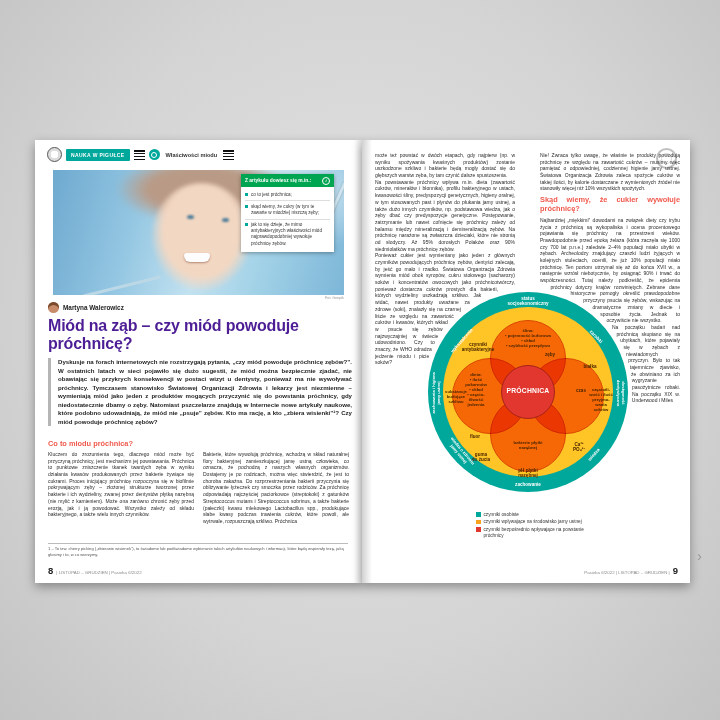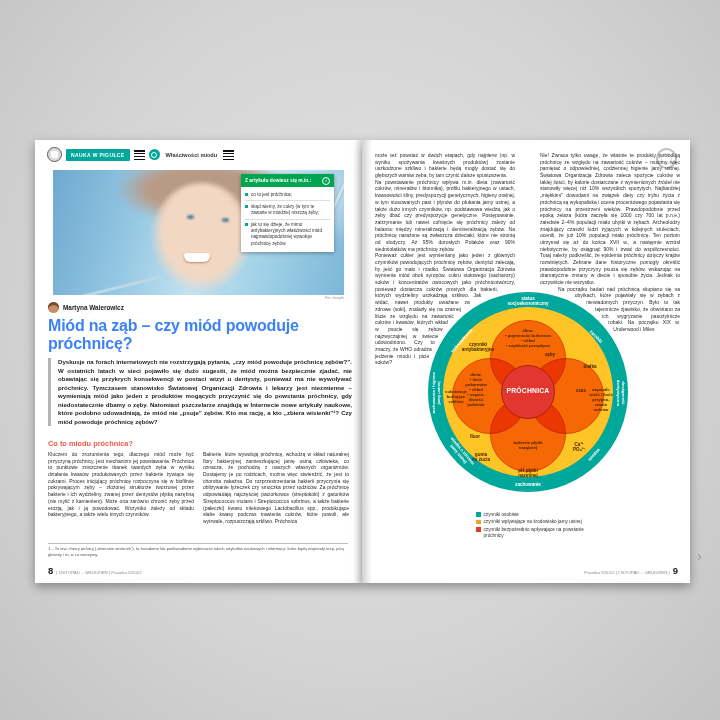--- a/index.html
+++ b/index.html
@@ -62,21 +62,21 @@
   .info-bullet{flex:0 0 3px;width:3px;height:3px;background:#00a79b;margin-top:1px;}
 
   .credit{position:absolute;right:18px;top:156px;font-size:3.8px;color:#999;}
 
   
   .author-row{position:absolute;left:13px;top:162px;display:flex;align-items:center;gap:4px;}
   .avatar{width:11px;height:11px;border-radius:50%;background:#c98c6a;
     box-shadow:inset 0 3px 0 #7a4a2e;}
   .author-name{font-size:6.4px;font-weight:bold;color:#222;}
   .title{position:absolute;left:13px;top:177px;width:302px;font-size:16px;font-weight:bold;
-    color:#3b82f6;line-height:1.13;letter-spacing:-.2px;}
+    color:#4c1d95;line-height:1.13;letter-spacing:-.2px;}
   .lead{position:absolute;left:13px;top:218px;width:294px;border-left:3.5px solid #b5b5b5;
     padding-left:7px;font-size:6.1px;font-weight:bold;color:#1d1d1d;line-height:1.4;
     text-align:justify;}
   .sec-head{font-size:7.4px;font-weight:bold;color:#f0594d;}
   .lp-sec-head{position:absolute;left:13px;top:299px;}
   .lp-col{position:absolute;top:311px;width:146px;height:88px;overflow:hidden;
     font-size:5px;line-height:1.34;color:#2b2b2b;text-align:justify;hyphens:auto;}
   .lp-col1{left:13px;}
   .lp-col2{left:168px;}
   .footnote{position:absolute;left:13px;top:403px;width:300px;border-top:.5px solid #bbb;
@@ -206,20 +206,21 @@
     <div class="rp-col rp-col1">
       <div class="spacer-r"></div>
       <span class="pre">może też powstać w dwóch etapach, gdy najpierw (np. w wyniku spożywania kwaśnych produktów) zostanie uszkodzone szkliwo i bakterie będą mogły dostać się do głębszych warstw zęba, by tam czynić dalsze spustoszenia.
 Na powstawanie próchnicy wpływa m.in. dieta (zawartość cukrów, minerałów i błonnika), profilu bakteryjnego w ustach, kwasowości śliny, predyspozycji genetycznych, higieny oralnej, w tym stosowanych past i płynów do płukania jamy ustnej, a także dużo innych czynników, np. podstawowa wiedza, jak o zęby dbać czy predyspozycje genetyczne. Postępowanie, zatrzymanie lub nawet cofnięcie się próchnicy zależy od balansu między mineralizacją i demineralizacją zębów. Na próchnicę narażone są zwłaszcza dzieciaki, które nie stronią od słodyczy. Aż 95% dorosłych Polaków oraz 90% siedmiolatków ma próchnicę zębów.
 Ponieważ cukier jest wymieniany jako jeden z głównych czynników powodujących próchnicę zębów, dentyści zalecają, by jeść go mało i rzadko. Światowa Organizacja Zdrowia wymienia miód obok syropów, cukru stołowego (sacharozy) soków i koncentratów owocowych jako próchnicotwórczy, ponieważ dostarcza cukrów prostych dla bakterii, których wydzieliny uszkadzają szkliwo. Jak widać, nawet produkty uważane za zdrowe (soki), znalazły się na czarnej liście ze względu na zawartość cukrów i kwasów, których wkład w psucie się zębów najzwyczajniej w świecie udowodniono. Czy to znaczy, że WHO odradza jedzenie miodu i picie soków?</span>
     </div>
 
     <div class="rp-col rp-col2">
       <div class="spacer-l"></div>
       <span class="pre">Nie! Zwraca tylko uwagę, że właśnie te produkty powodują próchnicę ze względu na zawartość cukrów – musimy więc pamiętać o odpowiedniej, codziennej higienie jamy ustnej. Światowa Organizacja Zdrowia zaleca spożycie cukrów w takiej ilości, by kalorie dostarczane z wymienionych źródeł nie stanowiły więcej niż 10% wszystkich spożytych.</span>
+      <div class="sec-head rp-sec-head">Skąd wiemy, że cukier wywołuje próchnicę?</div>
       <span class="pre">Najbardziej „miękkimi” dowodami na związek diety czy trybu życia z próchnicą są wykopaliska i ocena procentowego pojawiania się próchnicy na przestrzeni wieków. Prawdopodobnie przed epoką żelaza (która zaczęła się 1000 czy 700 lat p.n.e.) zaledwie 2–4% populacji miało ubytki w zębach. Archeolodzy znajdujący czaszki ludzi żyjących w kolejnych stuleciach, ocenili, że już 10% populacji miało próchnicę. Ten poziom utrzymał się aż do końca XVII w., a następnie wzrósł niebotycznie, by osiągnąć 90% i trwać do współczesności. Tutaj należy podkreślić, że epidemia próchnicy dotyczy krajów rozwiniętych. Zebrane dane historyczne pomogły określić prawdopodobne przyczyny psucia się zębów, wskazując na dramatyczne zmiany w diecie i sposobie życia. Jednak to oczywiście nie wszystko.
 Na początku badań nad próchnicą skupiano się na ubytkach, które pojawiały się w zębach z niewiadomych przyczyn. Było to tak tajemnicze zjawisko, że obwiniano za ich wygryzanie pasożytnicze robaki. Na początku XIX w. Underwood i Miles</span>
     </div>
 
     <div class="venn">
       <div class="ring"></div>
       <div class="yellow"></div>
 
       <div class="oc oc-top"></div>
       <div class="oc oc-left"></div>

